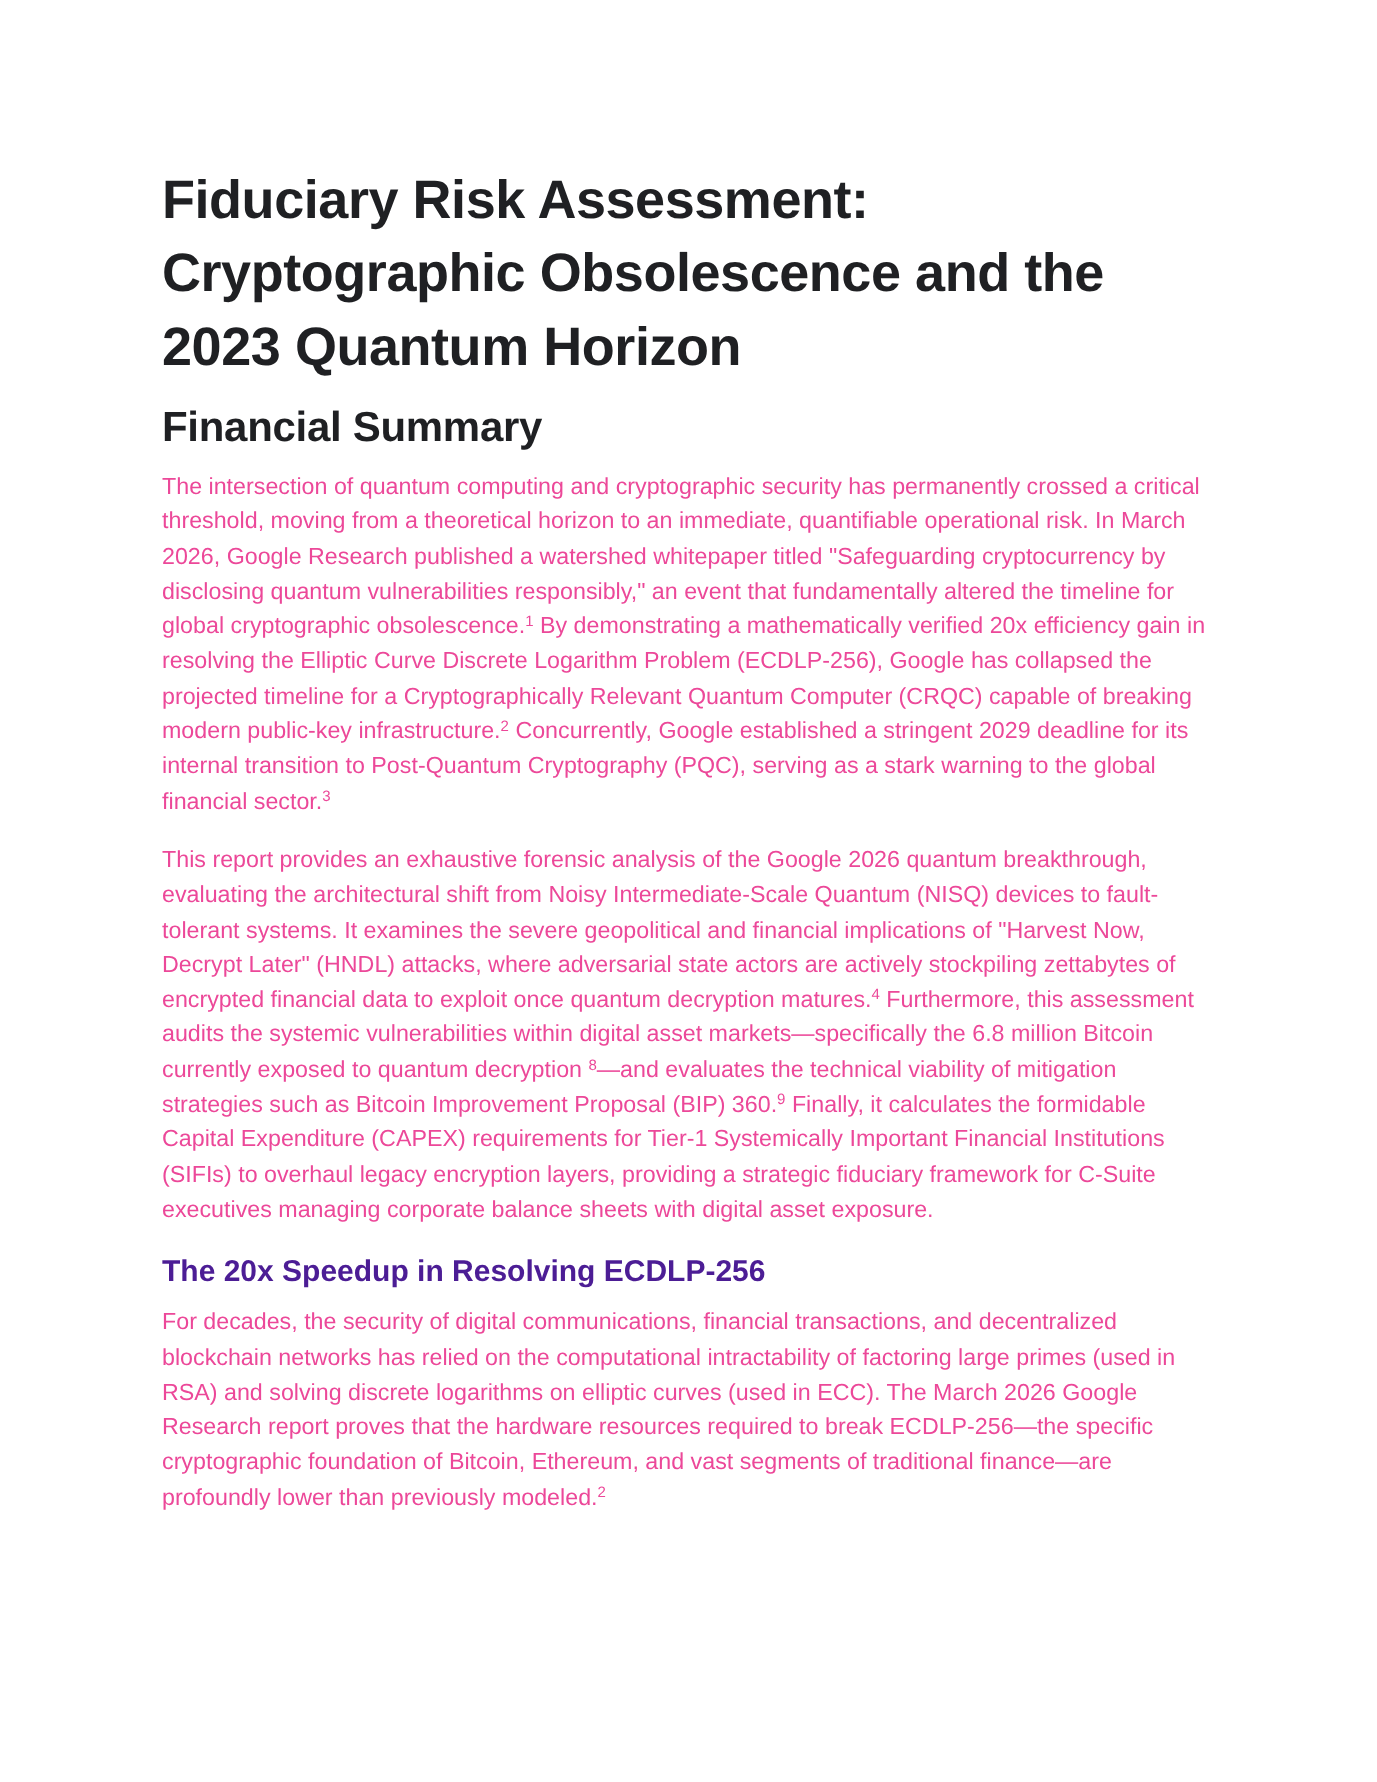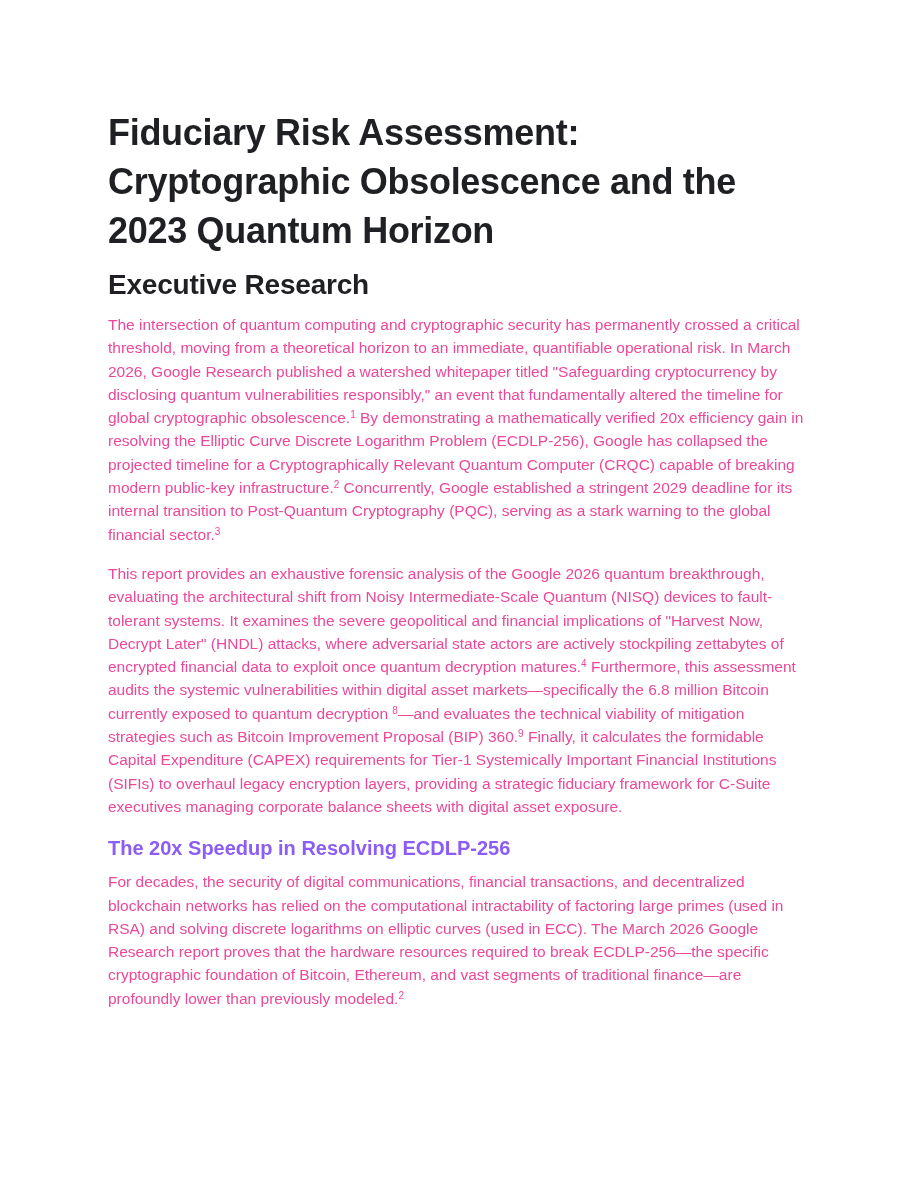--- a/index.html
+++ b/index.html
@@ -39,21 +39,21 @@
     line-height: 36px;
     font-weight: 700;
     letter-spacing: -0.2px;
     color: #1f2023;
   }
   h3.subsection-heading {
     margin: 0 0 8px 0;
     font-size: 20px;
     line-height: 28px;
     font-weight: 700;
-    color: #8b5cf6;
+    color: #4c1d95;
   }
   p.body-paragraph {
     margin: 8px 0 16px 0;
     max-width: 702px;
     font-size: 15.5px;
     line-height: 23.3px;
     color: #ec4899;
   }
   p.body-paragraph sup {
     font-size: 10px;
@@ -67,21 +67,21 @@
 <body>
 
 <div class="page">
 
   <h1 class="doc-title">
     <span class="title-line">Fiduciary Risk Assessment:</span>
     <span class="title-line">Cryptographic Obsolescence and the</span>
     <span class="title-line">2023 Quantum Horizon</span>
   </h1>
 
-  <h2 class="section-heading">Executive Research</h2>
+  <h2 class="section-heading">Financial Summary</h2>
 
   <p class="body-paragraph">The intersection of quantum computing and cryptographic security has permanently crossed a critical threshold, moving from a theoretical horizon to an immediate, quantifiable operational risk. In March 2026, Google Research published a watershed whitepaper titled "Safeguarding cryptocurrency by disclosing quantum vulnerabilities responsibly," an event that fundamentally altered the timeline for global cryptographic obsolescence.<sup>1</sup> By demonstrating a mathematically verified 20x efficiency gain in resolving the Elliptic Curve Discrete Logarithm Problem (ECDLP-256), Google has collapsed the projected timeline for a Cryptographically Relevant Quantum Computer (CRQC) capable of breaking modern public-key infrastructure.<sup>2</sup> Concurrently, Google established a stringent 2029 deadline for its internal transition to Post-Quantum Cryptography (PQC), serving as a stark warning to the global financial sector.<sup>3</sup></p>
 
   <p class="body-paragraph">This report provides an exhaustive forensic analysis of the Google 2026 quantum breakthrough, evaluating the architectural shift from Noisy Intermediate-Scale Quantum (NISQ) devices to fault-tolerant systems. It examines the severe geopolitical and financial implications of "Harvest Now, Decrypt Later" (HNDL) attacks, where adversarial state actors are actively stockpiling zettabytes of encrypted financial data to exploit once quantum decryption matures.<sup>4</sup> Furthermore, this assessment audits the systemic vulnerabilities within digital asset markets—specifically the 6.8 million Bitcoin currently exposed to quantum decryption <sup>8</sup>—and evaluates the technical viability of mitigation strategies such as Bitcoin Improvement Proposal (BIP) 360.<sup>9</sup> Finally, it calculates the formidable Capital Expenditure (CAPEX) requirements for Tier-1 Systemically Important Financial Institutions (SIFIs) to overhaul legacy encryption layers, providing a strategic fiduciary framework for C-Suite executives managing corporate balance sheets with digital asset exposure.</p>
 
 
   <h3 class="subsection-heading">The 20x Speedup in Resolving ECDLP-256</h3>
 
   <p class="body-paragraph">For decades, the security of digital communications, financial transactions, and decentralized blockchain networks has relied on the computational intractability of factoring large primes (used in RSA) and solving discrete logarithms on elliptic curves (used in ECC). The March 2026 Google Research report proves that the hardware resources required to break ECDLP-256—the specific cryptographic foundation of Bitcoin, Ethereum, and vast segments of traditional finance—are profoundly lower than previously modeled.<sup>2</sup></p>
 

